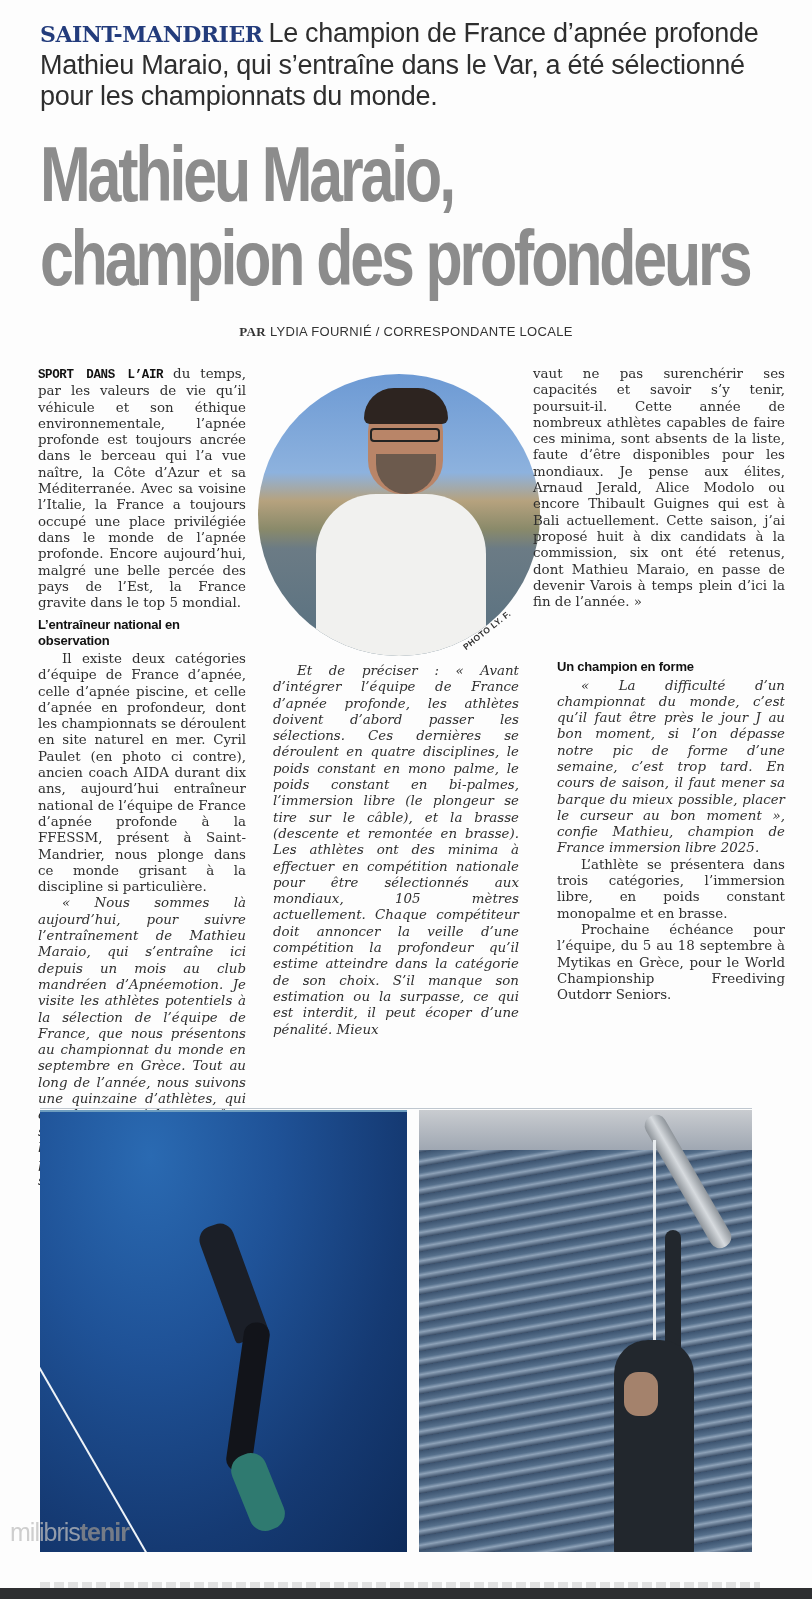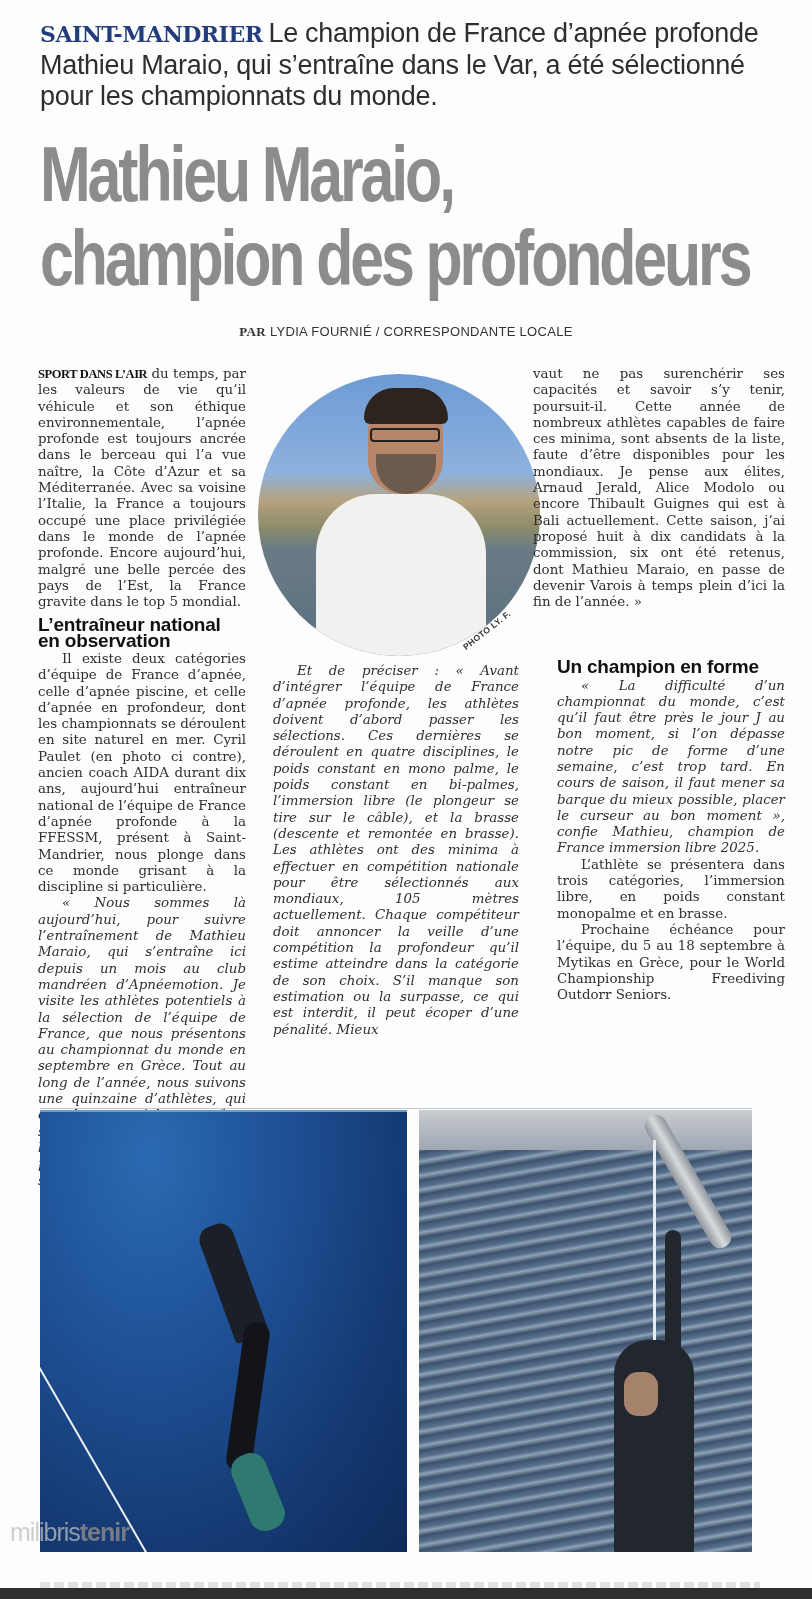--- a/index.html
+++ b/index.html
@@ -16,22 +16,22 @@
   .title { position: absolute; left: 40px; top: 132px; width: 760px; font-family: "Liberation Sans", sans-serif; font-weight: bold; font-size: 78px; line-height: 84px; color: #8c8c8c; letter-spacing: -4px; transform: scaleX(0.78); transform-origin: left top; white-space: nowrap; }
 
   .byline { position: absolute; left: 0; width: 812px; top: 324px; text-align: center; font-family: "Liberation Sans", sans-serif; font-size: 13px; color: #333; letter-spacing: 0.3px; }
   .byline .par { font-family: Liberation Serif, serif; font-weight: bold; margin-right: 4px; }
 
   
   .col { position: absolute; font-size: 13.4px; line-height: 16.3px; color: #2f2f2f; text-align: justify; hyphens: auto; }
   .col p { margin: 0; }
   .col .indent { text-indent: 24px; }
   .col .it { font-style: italic; }
-  .col .lead { font-family: Liberation Serif, serif; font-weight: bold; color: #111; font-size: 12.5px; letter-spacing: -0.4px; }
-  .col h3 { font-family: "Liberation Sans", sans-serif; font-weight: bold; font-size: 19px; line-height: 15.5px; color: #111; text-align: left; margin: 9px 0 3px; letter-spacing: -0.2px; }
+  .col .lead { font-family: Liberation Mono, monospace; font-weight: bold; color: #111; font-size: 12.5px; letter-spacing: -0.4px; }
+  .col h3 { font-family: "Liberation Sans", sans-serif; font-weight: bold; font-size: 13px; line-height: 15.5px; color: #111; text-align: left; margin: 9px 0 3px; letter-spacing: -0.2px; }
 
   .col1 { left: 38px; top: 366px; width: 208px; }
   .col1b { left: 38px; top: 608px; width: 208px; }
   .col2 { left: 273px; top: 663px; width: 246px; }
   .col3 { left: 533px; top: 366px; width: 252px; }
   .col3b { left: 557px; top: 650px; width: 228px; }
 
   
   .portrait { position: absolute; left: 258px; top: 374px; width: 282px; height: 282px; border-radius: 50%; overflow: hidden;
     background: linear-gradient(180deg, #6d9ad4 0%, #8db2de 35%, #b6a27e 45%, #8a8a6a 55%, #6b7b85 62%, #577080 100%); }

